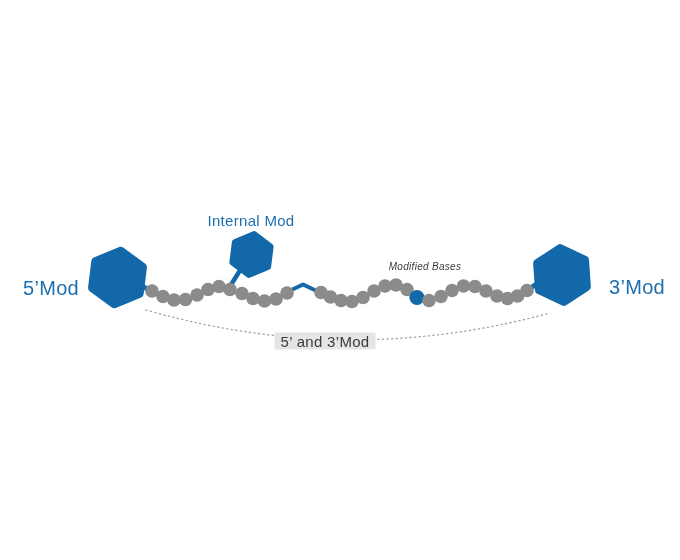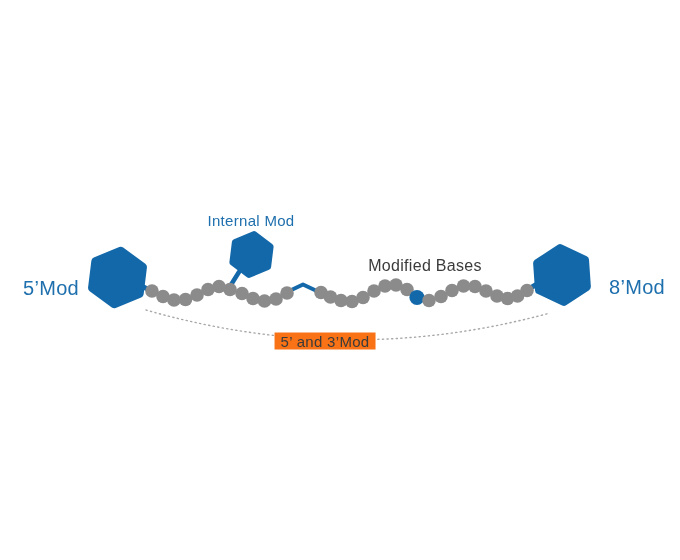--- a/index.html
+++ b/index.html
@@ -33,25 +33,26 @@
     color: var(--label-dark, #3b3b3b);
   }
   .label-end {
     font-size: 20px;
     margin-top: 11px;
   }
   .label-internal {
     font-size: 15px;
   }
   .label-modified {
-    font-size: 16px;
+    font-size: 10px;
+    font-style: italic;
   }
   .label-arc {
     font-size: 15px;
-    background: #f97316;
+    background: #e5e5e5;
     padding: 0 6px;
   }
 </style>
 </head>
 <body>
 
 <div class="canvas">
 
   <svg class="diagram-svg" width="680" height="560" viewBox="0 0 680 560">
 
@@ -116,16 +117,16 @@
         <circle cx="527" cy="290.5" r="6.8" fill="#8b8b8b"></circle>
       </g>
   </svg>
 
   <div class="label label-blue label-end" style="left:51px; top:277px;">5’Mod</div>
 
   <div class="label label-blue label-internal" style="left:251px; top:220px;">Internal Mod</div>
 
   <div class="label label-dark label-modified" style="left:425px; top:266px;">Modified Bases</div>
 
-  <div class="label label-blue label-end" style="left:637px; top:276px;">8’Mod</div>
+  <div class="label label-blue label-end" style="left:637px; top:276px;">3’Mod</div>
 
   <div class="label label-dark label-arc" style="left:325px; top:341px;">5’ and 3’Mod</div>
 </div>
 
 </body></html>

